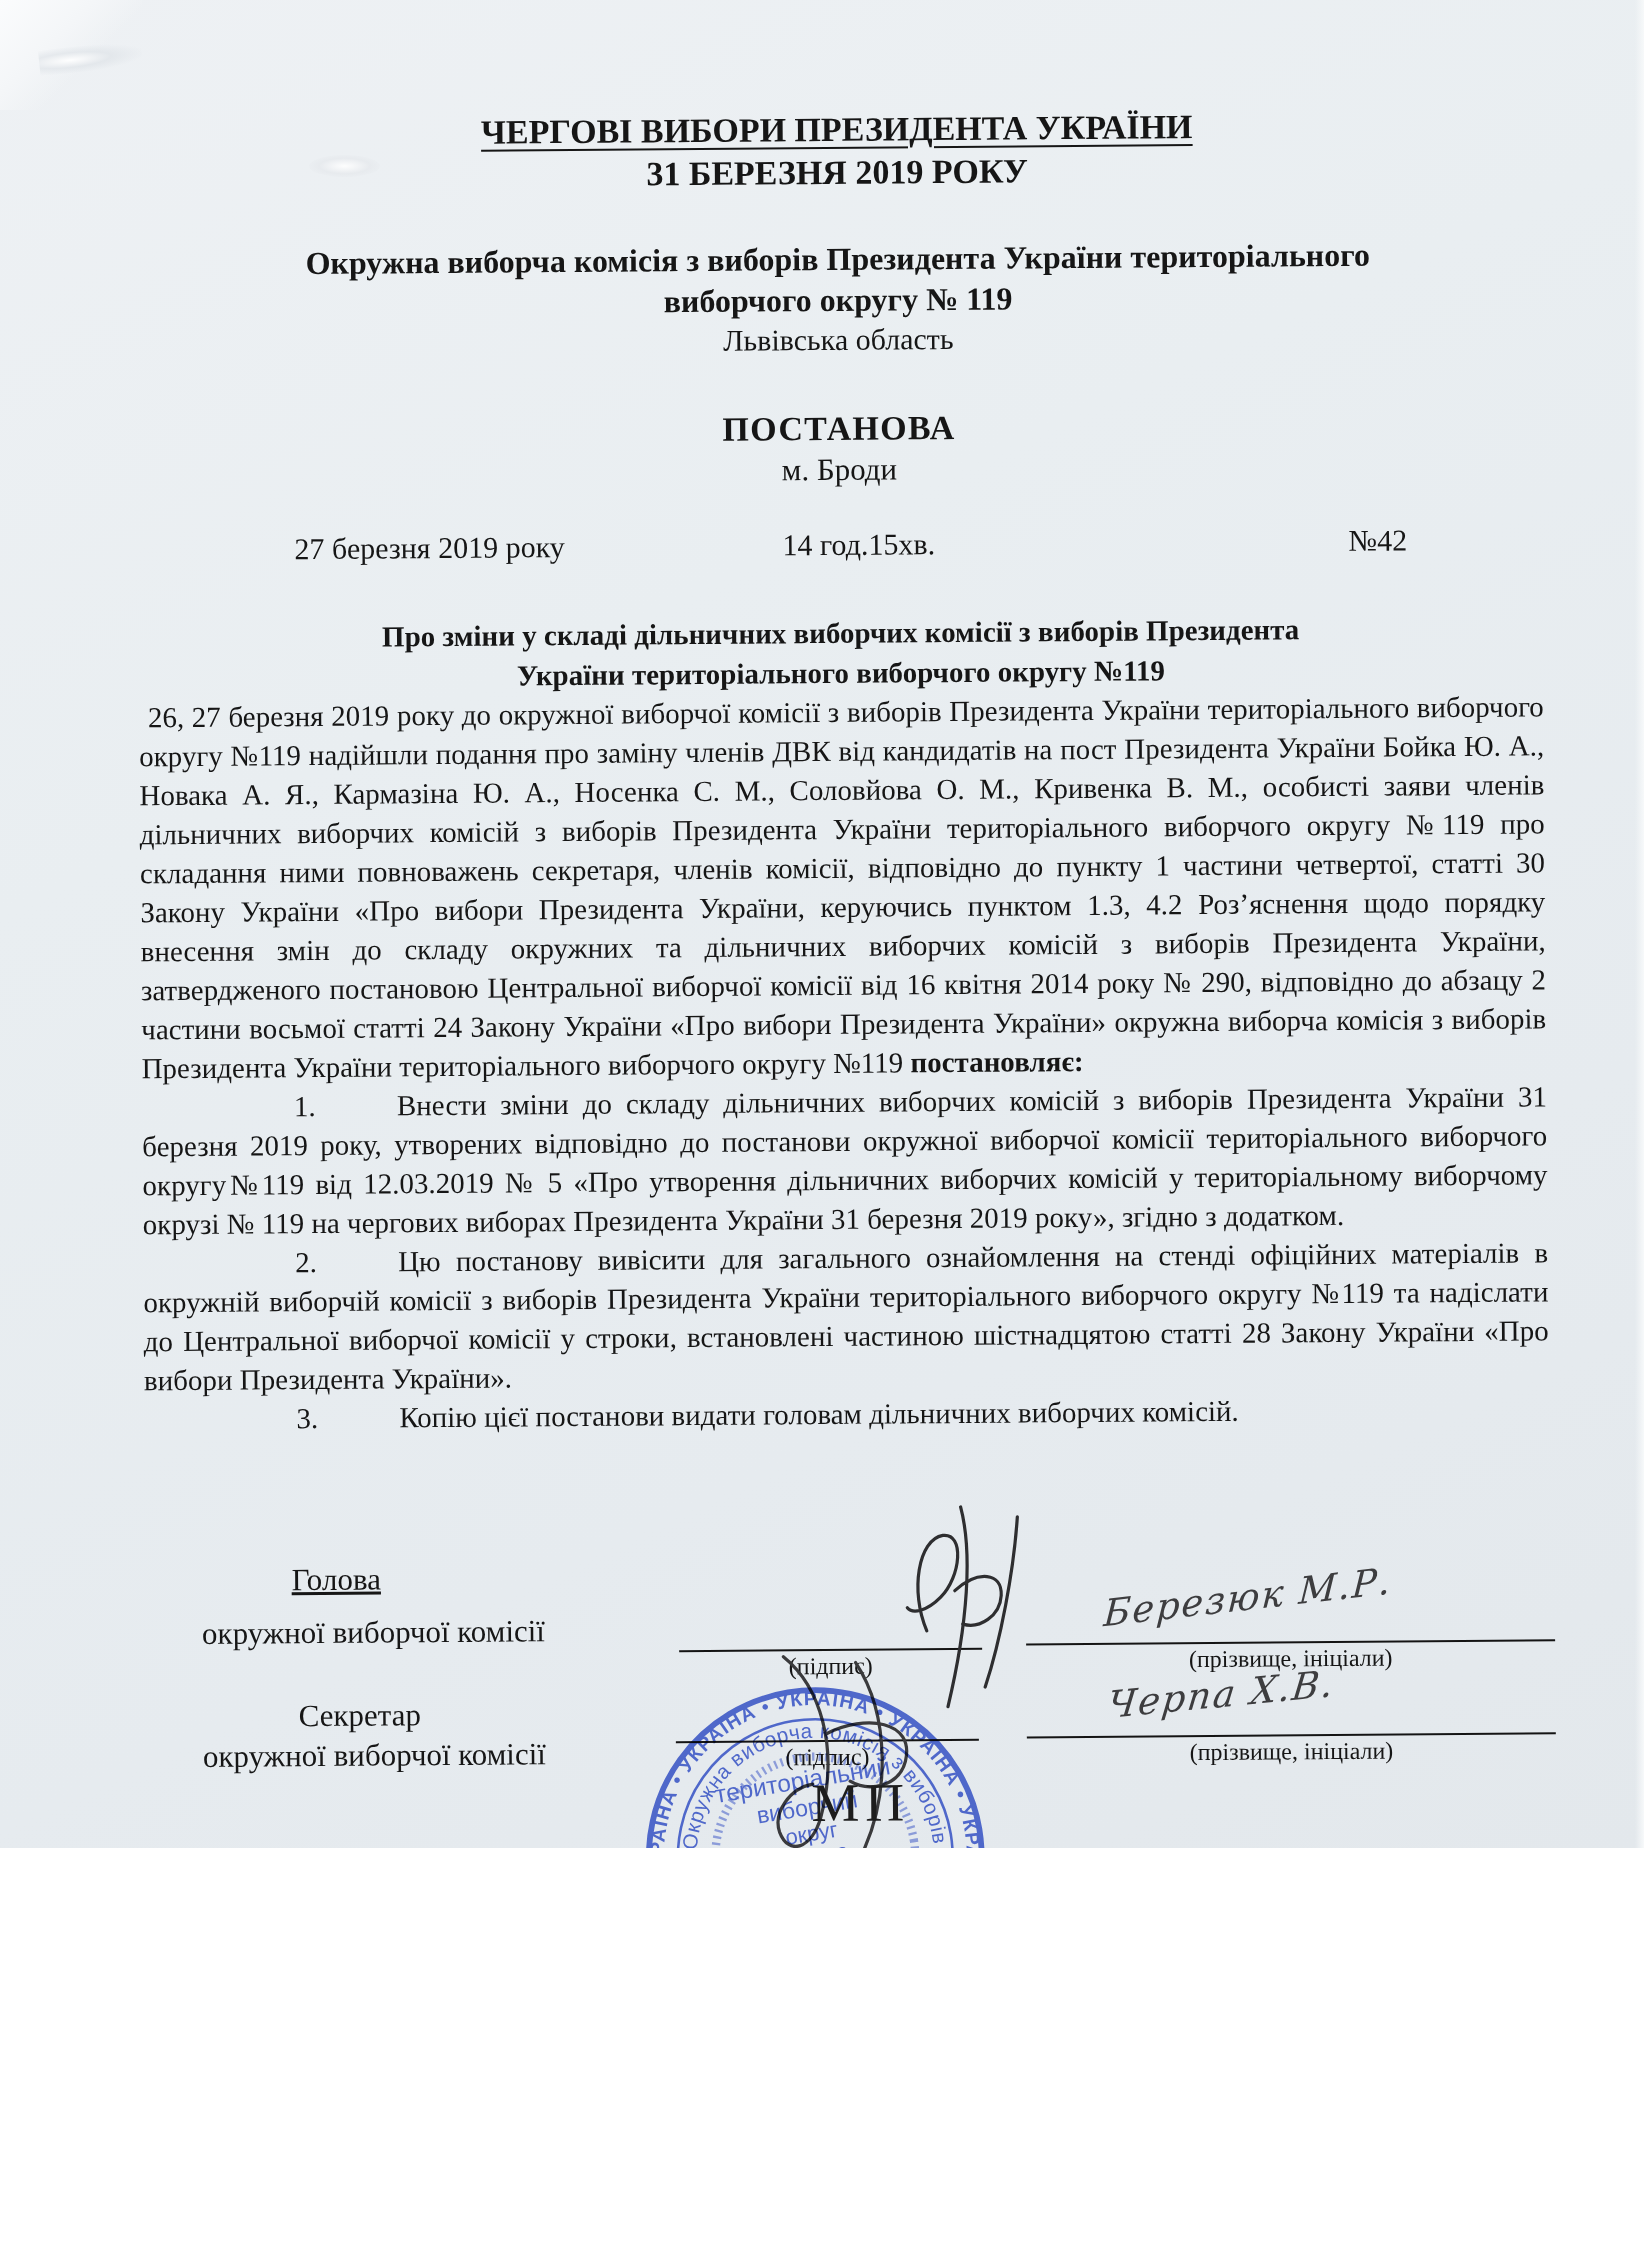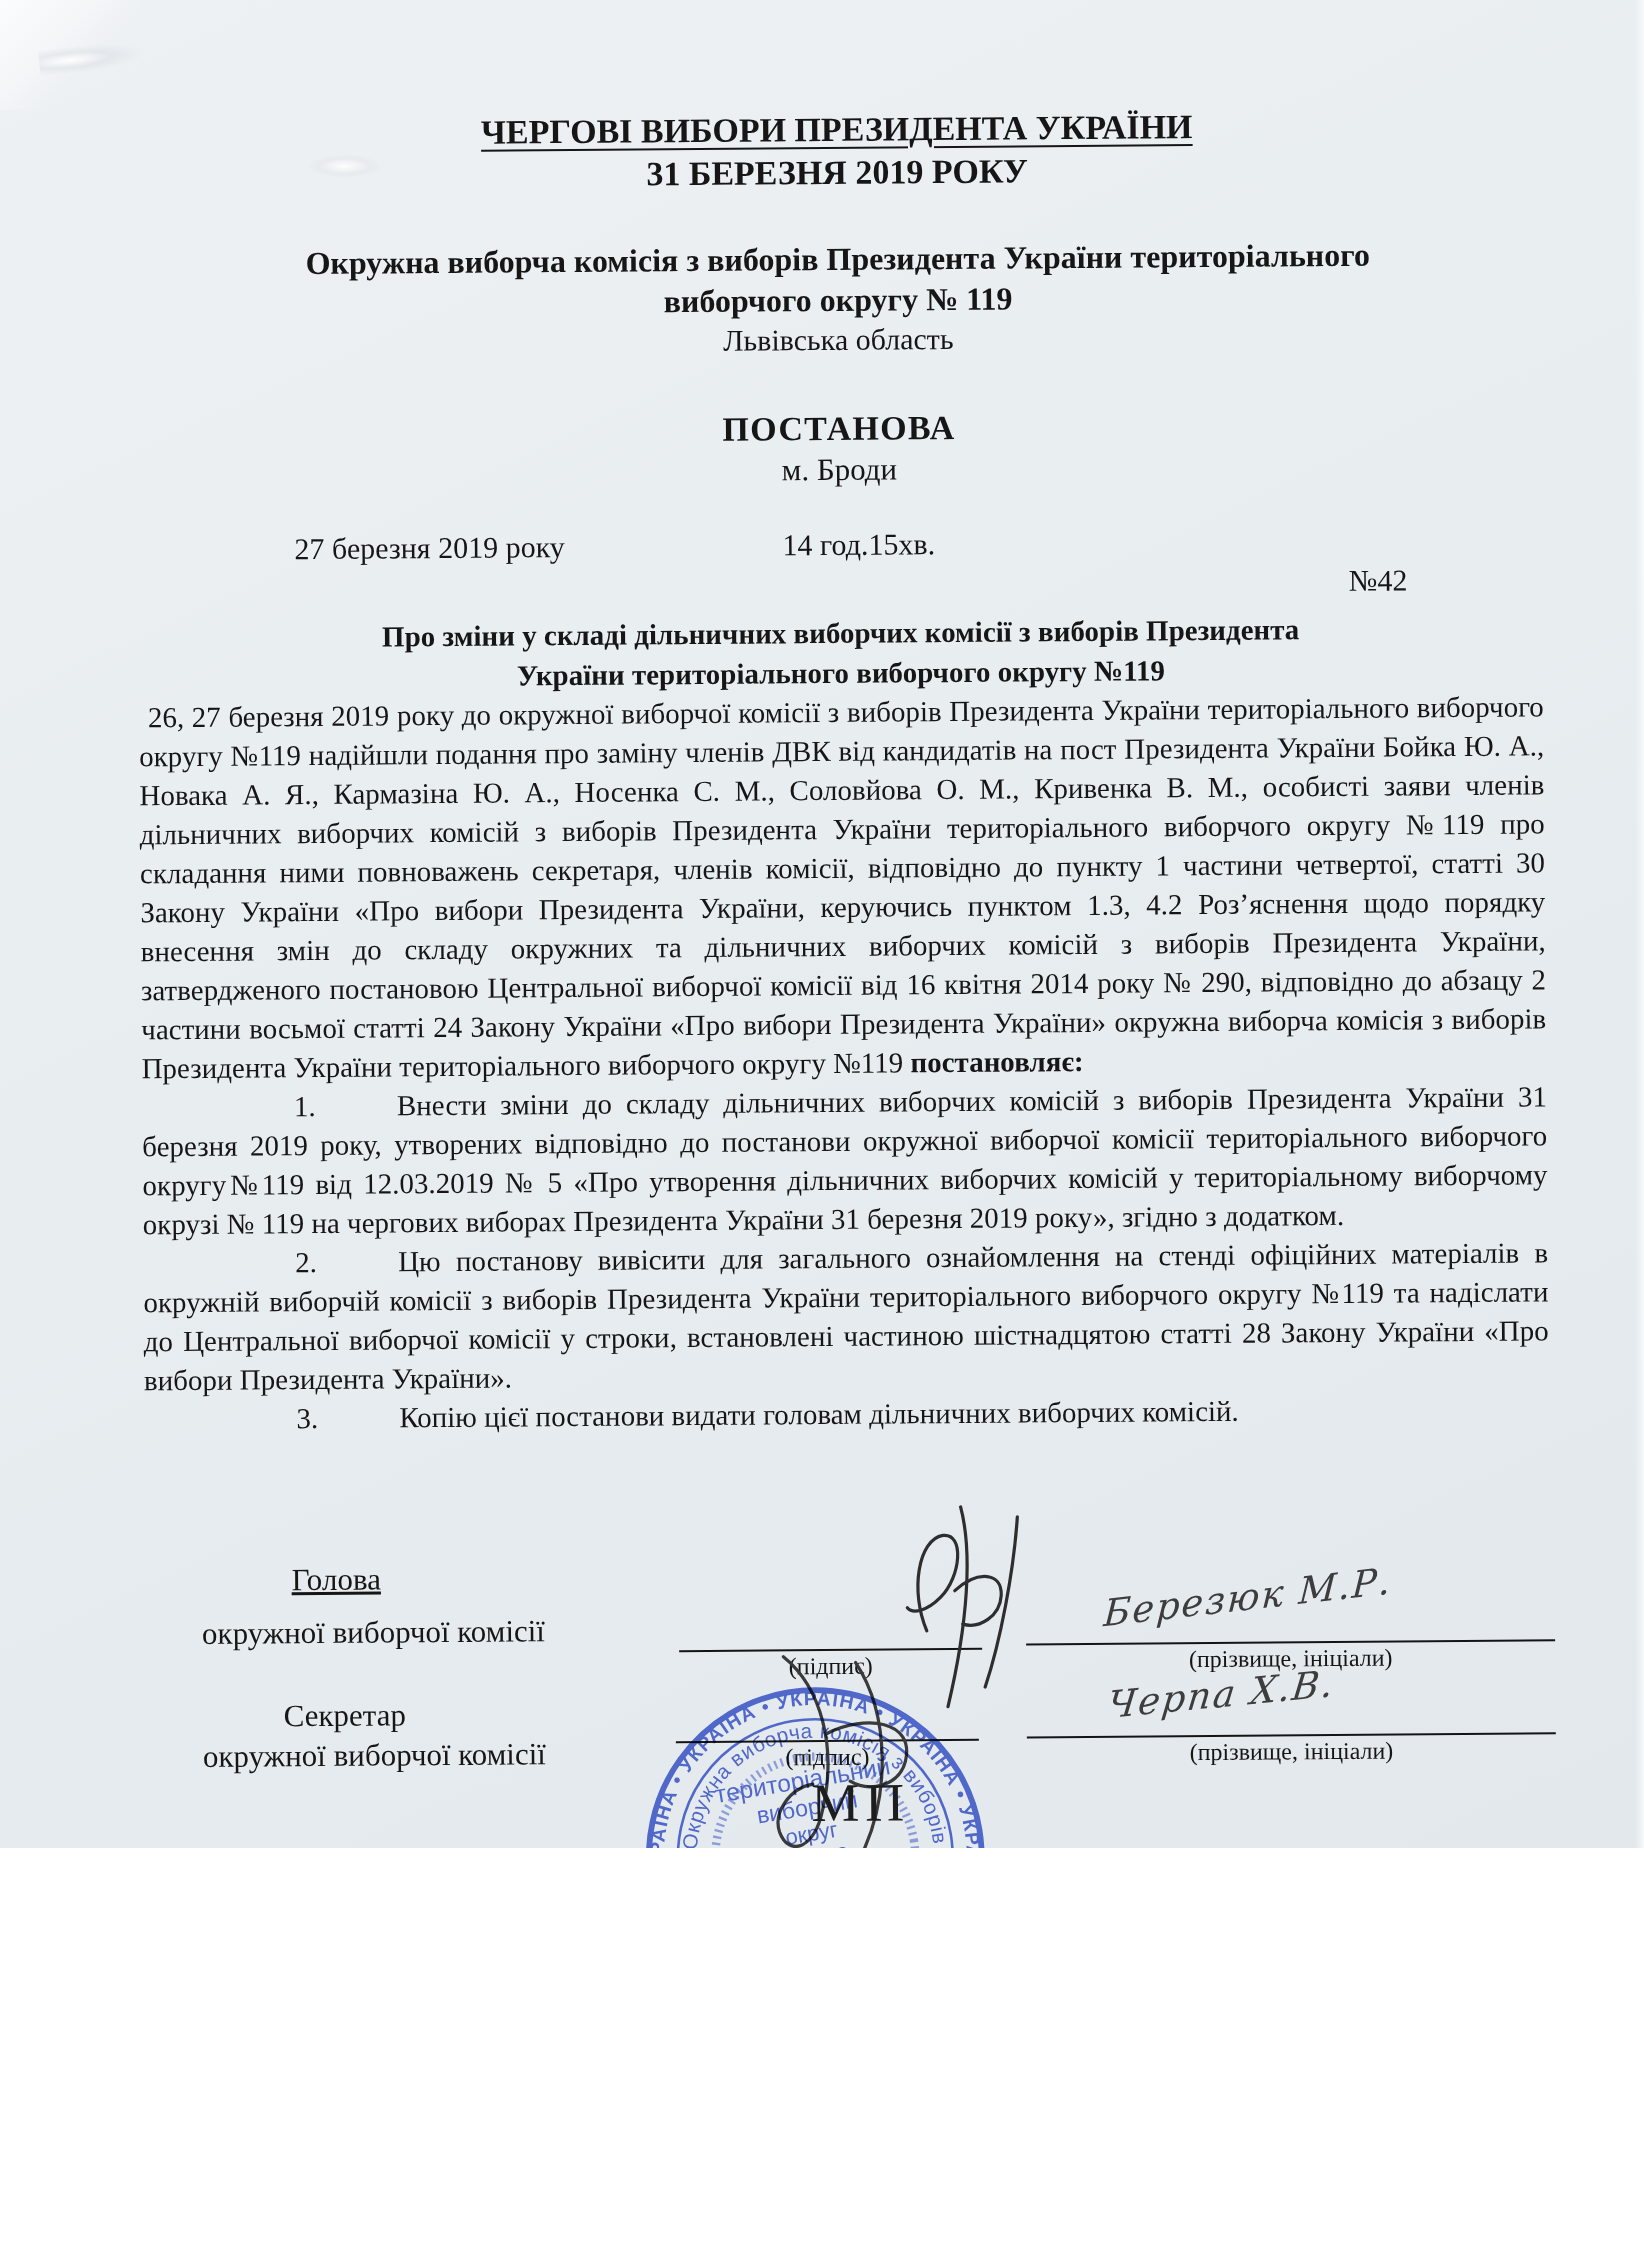--- a/index.html
+++ b/index.html
@@ -31,33 +31,33 @@
     text-decoration:underline;text-decoration-thickness:1.9px;text-underline-offset:5.8px;}
   .title2{font-size:34px;font-weight:bold;line-height:43px;}
   .commission{margin-top:45px;font-size:32px;font-weight:bold;line-height:41px;}
   .region{font-size:30px;line-height:37px;}
   .doctype{margin-top:49px;font-size:34px;font-weight:bold;letter-spacing:1.3px;line-height:43px;}
   .city{font-size:31px;line-height:39px;}
   .meta{position:relative;margin-top:39px;height:40px;font-size:30px;}
   .meta span{position:absolute;top:0;white-space:nowrap;}
   .m-date{left:157px;}
   .m-time{left:645px;}
-  .m-num{left:1211px;margin-top:40px;}
+  .m-num{left:1211px;}
   .subject{margin-top:45px;font-size:29px;font-weight:bold;line-height:40px;}
   .par{margin:0;font-size:29px;line-height:39px;text-align:justify;}
   .intro{text-indent:9px;}
   .item{text-indent:152px;}
   .num{display:inline-block;width:103px;text-indent:0;}
   .resolve{font-weight:bold;}
 
   .sig-area{position:absolute;left:0;top:1547px;width:1644px;height:580px;font-size:31px;}
   .sig-area .abs{position:absolute;white-space:nowrap;}
   .role1a{left:285px;top:11px;text-decoration:underline;}
   .role1b{left:195px;top:64px;}
-  .role2a{left:276px;top:147px;}
+  .role2a{left:291px;top:147px;}
   .role2b{left:195px;top:187px;}
   .sig-line{position:absolute;border-top:2.3px solid #141414;height:0;}
   .line1s{left:672px;top:102px;width:303px;}
   .line1n{left:1019px;top:98px;width:529px;}
   .line2s{left:668px;top:193px;width:303px;}
   .line2n{left:1019px;top:191px;width:529px;}
   .cap{position:absolute;font-size:24px;text-align:center;white-space:nowrap;}
   .cap1s{left:672px;top:106px;width:303px;}
   .cap1n{left:1019px;top:102px;width:529px;}
   .cap2s{left:668px;top:197px;width:303px;}

